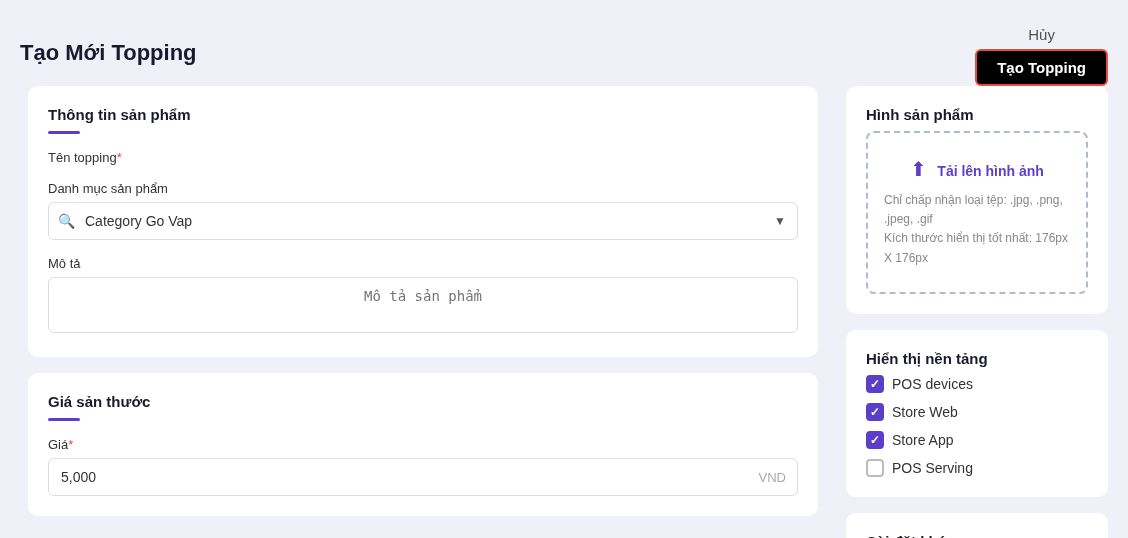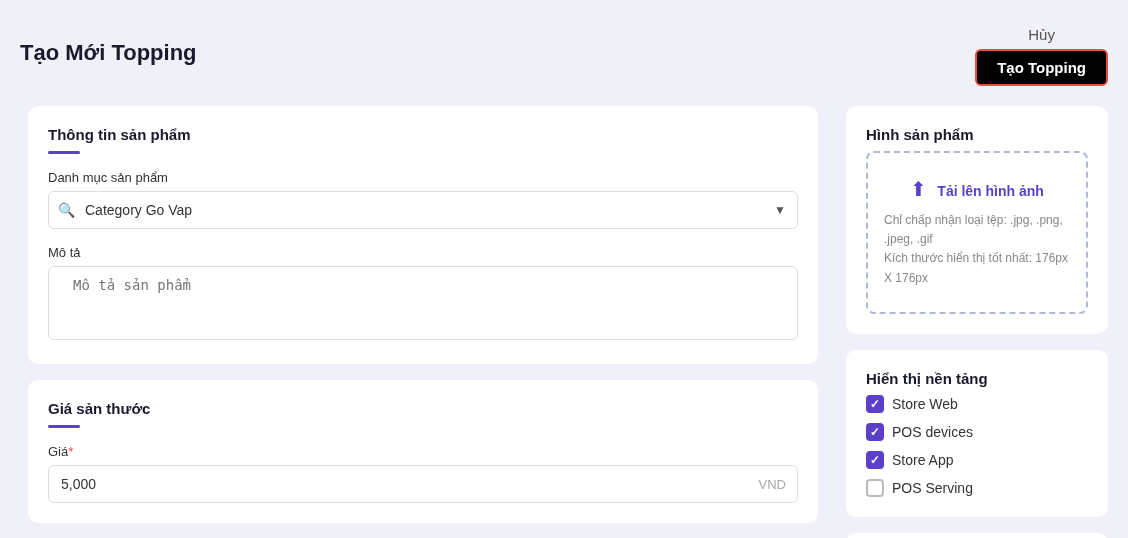--- a/index.html
+++ b/index.html
@@ -8,21 +8,20 @@
       background: #f0f0f8;
       min-height: 538px;
       padding: 20px;
       color: #222;
     }
 
     .page-header {
       display: flex;
       align-items: center;
       justify-content: space-between;
-      margin-bottom: 20px;
     }
 
     .page-title {
       font-size: 22px;
       font-weight: 700;
       color: #1a1a2e;
     }
 
     .header-actions {
       display: flex;
@@ -176,27 +175,28 @@
       transform: translateY(-50%);
       color: #555;
       font-size: 12px;
       pointer-events: none;
     }
 
     .textarea-input {
       width: 100%;
       border: 1px solid #ddd;
       border-radius: 6px;
-      padding: 10px 24px;
+      padding: 10px 12px;
       font-size: 14px;
       color: #aaa;
       outline: none;
       background: #fff;
       resize: none;
-      height: 74px;
+      height: 56px;
+      text-align: center;
     }
 
     
     .upload-area {
       border: 2px dashed #b0b8d4;
       border-radius: 8px;
       padding: 24px 16px;
       text-align: center;
       cursor: pointer;
     }
@@ -292,20 +292,23 @@
 
 <div class="main-layout">
 
   <div class="left-panel">
 
     <div class="card">
       <div class="section-title">Thông tin sản phẩm</div>
       <div class="section-divider"></div>
 
       <div class="field-group">
+        <div class="field-label">
+          <span>Tên topping</span><span class="required-star">*</span>
+        </div>
       </div>
 
       <div class="field-group">
         <div class="field-label">Danh mục sản phẩm</div>
         <div class="select-wrapper">
           <span class="select-search-icon">🔍</span>
           <select class="select-input">
             <option>Category Go Vap</option>
           </select>
           <span class="select-chevron">▼</span>
@@ -349,26 +352,26 @@
         </div>
       </div>
     </div>
 
     <div class="card">
       <div class="section-title">Hiển thị nền tảng</div>
       <div class="platform-list">
 
         <div class="platform-item">
           <div class="checkbox-checked"></div>
-          <span>Store Web</span>
+          <span>POS devices</span>
         </div>
 
         <div class="platform-item">
           <div class="checkbox-checked"></div>
-          <span>POS devices</span>
+          <span>Store Web</span>
         </div>
 
         <div class="platform-item">
           <div class="checkbox-checked"></div>
           <span>Store App</span>
         </div>
 
         <div class="platform-item">
           <div class="checkbox-unchecked"></div>
           <span>POS Serving</span>

